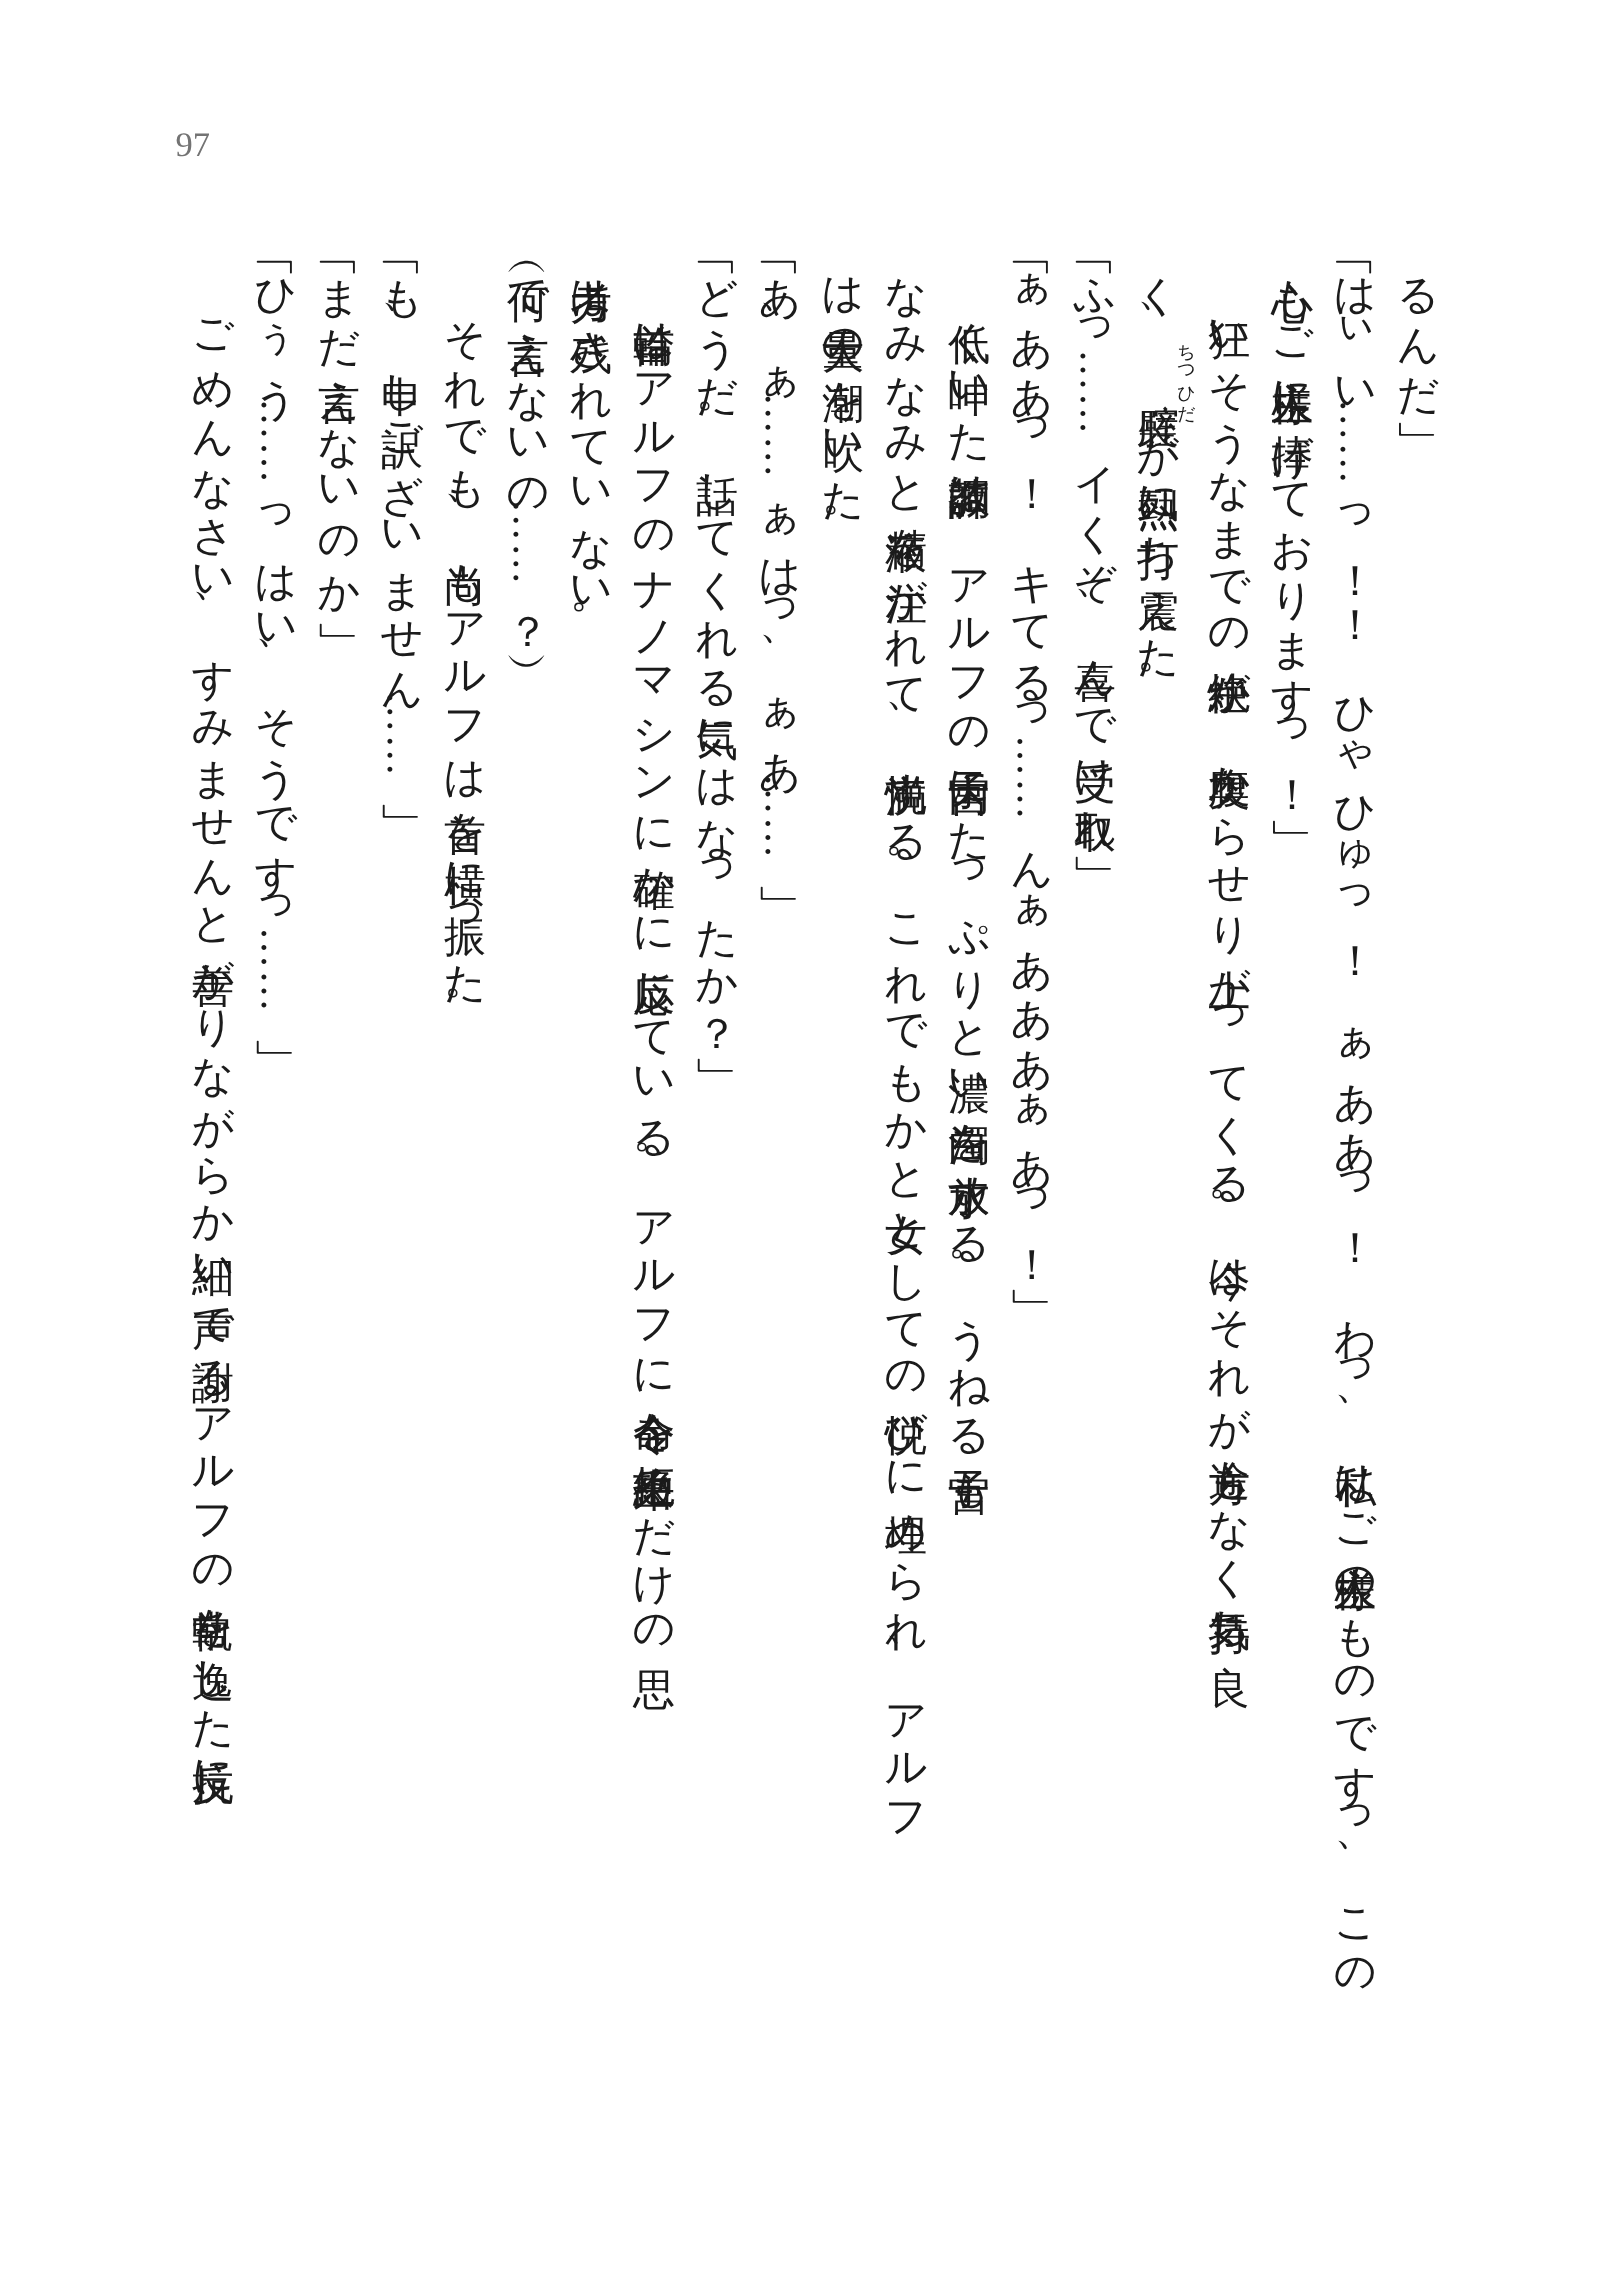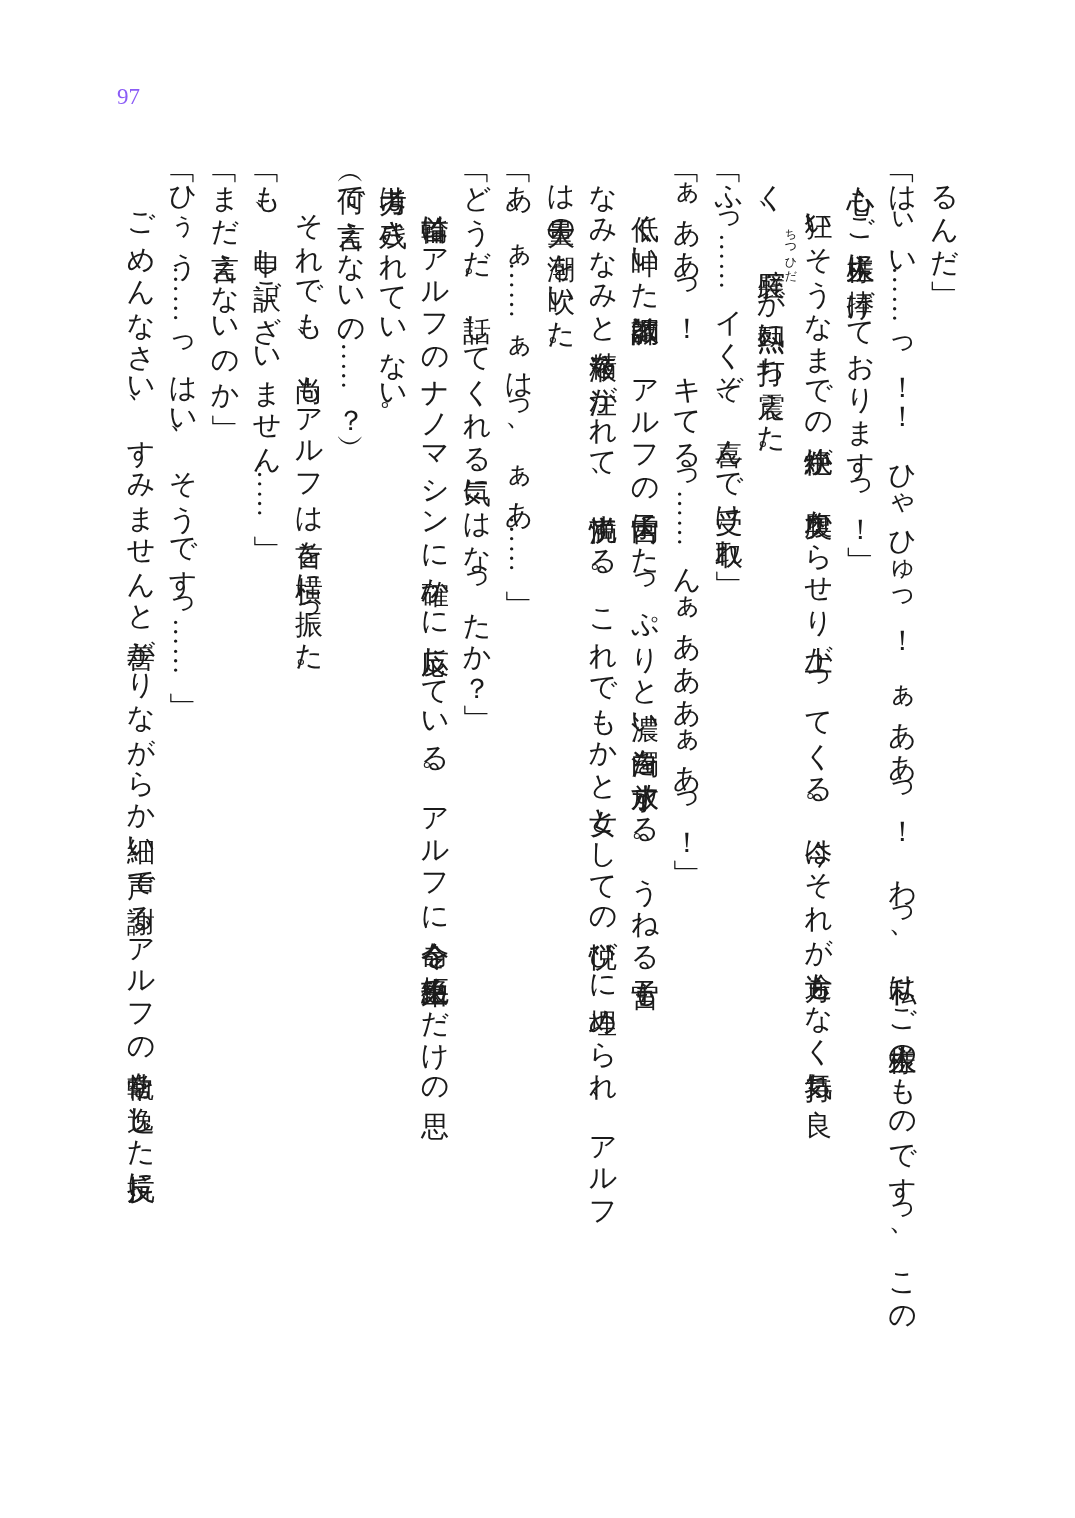--- a/index.html
+++ b/index.html
@@ -17,21 +17,21 @@
   .page {
     position: absolute;
     inset: 0;
     background: #ffffff;
   }
   .page-number {
     position: absolute;
     left: 117px;
     top: 84px;
     font-size: 23px;
-    color: #8b5cf6;
+    color: #737373;
     font-family: "Liberation Serif", "DejaVu Serif", serif;
   }
   .text-block {
     position: absolute;
     top: 165px;
     right: 110px;
     height: 1200px;
     writing-mode: vertical-rl;
     text-orientation: mixed;
     font-family: "Liberation Serif", "DejaVu Serif", serif;

